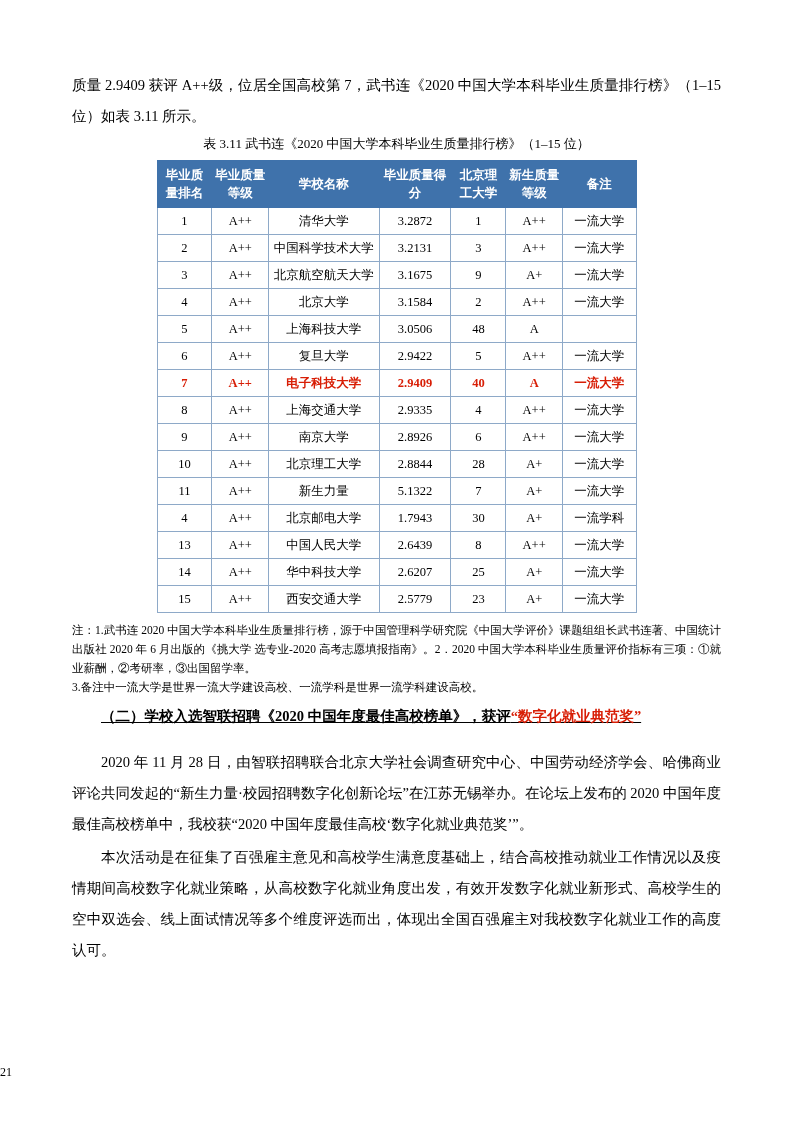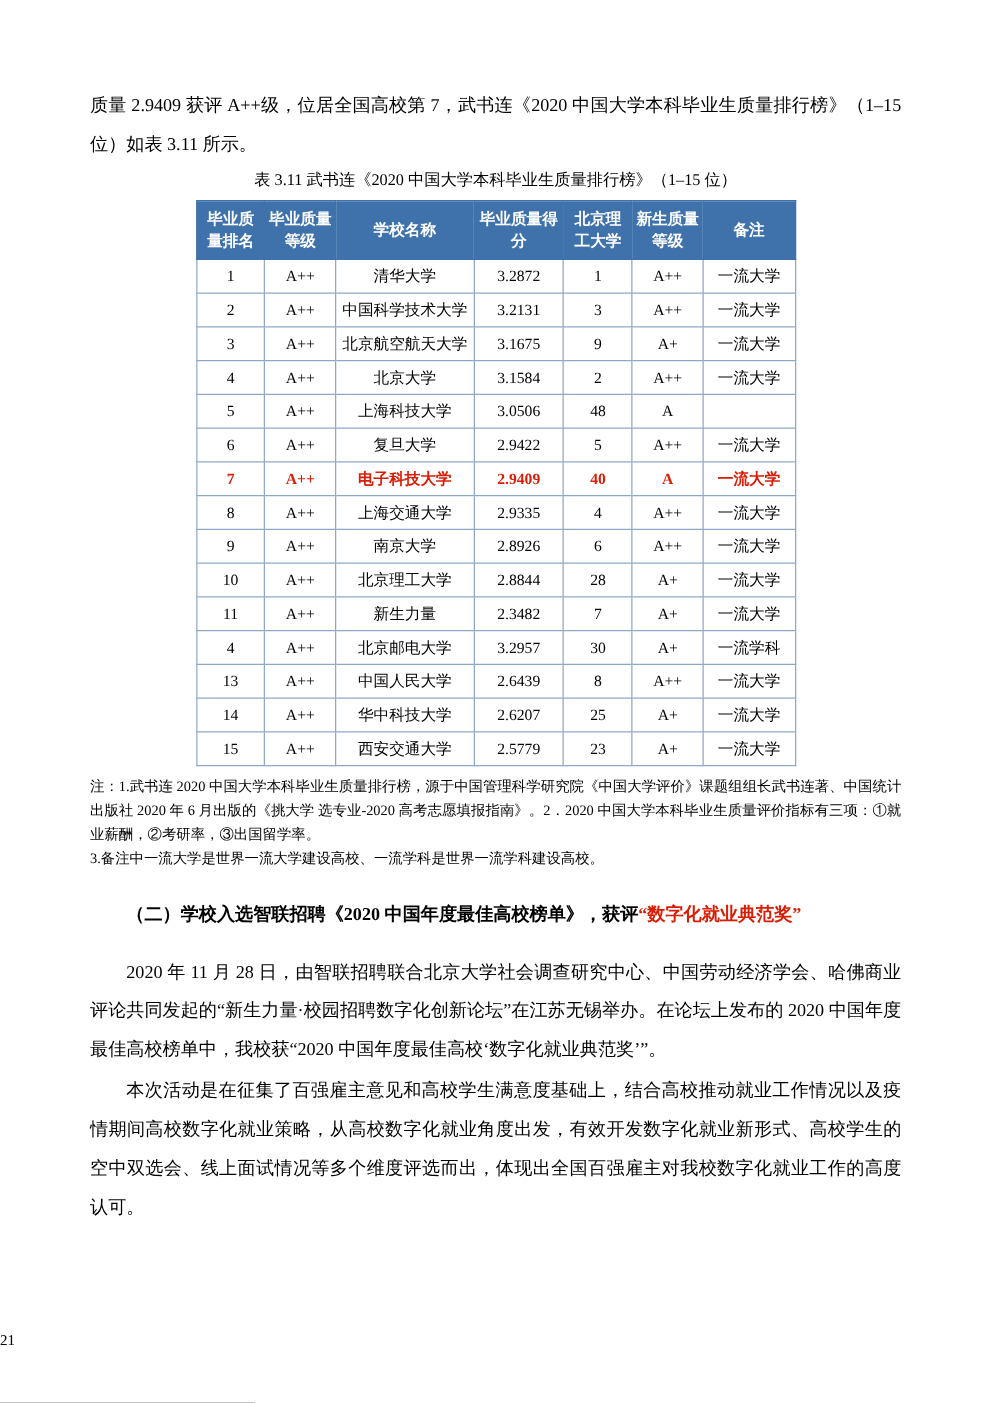--- a/index.html
+++ b/index.html
@@ -58,23 +58,24 @@
   .note {
     font-size: 11.5px;
     line-height: 19px;
     margin-top: 8px;
     text-align: justify;
   }
   .heading {
     font-size: 14.5px;
     font-weight: bold;
     line-height: 31px;
-    margin-top: 20px;
+    margin-top: 4px;
     text-indent: 2em;
     text-align: justify;
+    text-decoration: underline;
   }
   .red { color: #d81e06; }
   .pagenum {
     position: absolute;
     bottom: 42px;
     left: 0;
     width: 100%;
     text-align: left;
     font-size: 12px;
   }
@@ -204,30 +205,30 @@
           <td>北京理工大学</td>
           <td>2.8844</td>
           <td>28</td>
           <td>A+</td>
           <td>一流大学</td>
         </tr>
         <tr>
           <td>11</td>
           <td>A++</td>
           <td>新生力量</td>
-          <td>2.3482</td>
+          <td>5.1322</td>
           <td>7</td>
           <td>A+</td>
           <td>一流大学</td>
         </tr>
         <tr>
           <td>4</td>
           <td>A++</td>
           <td>北京邮电大学</td>
-          <td>3.2957</td>
+          <td>1.7943</td>
           <td>30</td>
           <td>A+</td>
           <td>一流学科</td>
         </tr>
         <tr>
           <td>13</td>
           <td>A++</td>
           <td>中国人民大学</td>
           <td>2.6439</td>
           <td>8</td>

